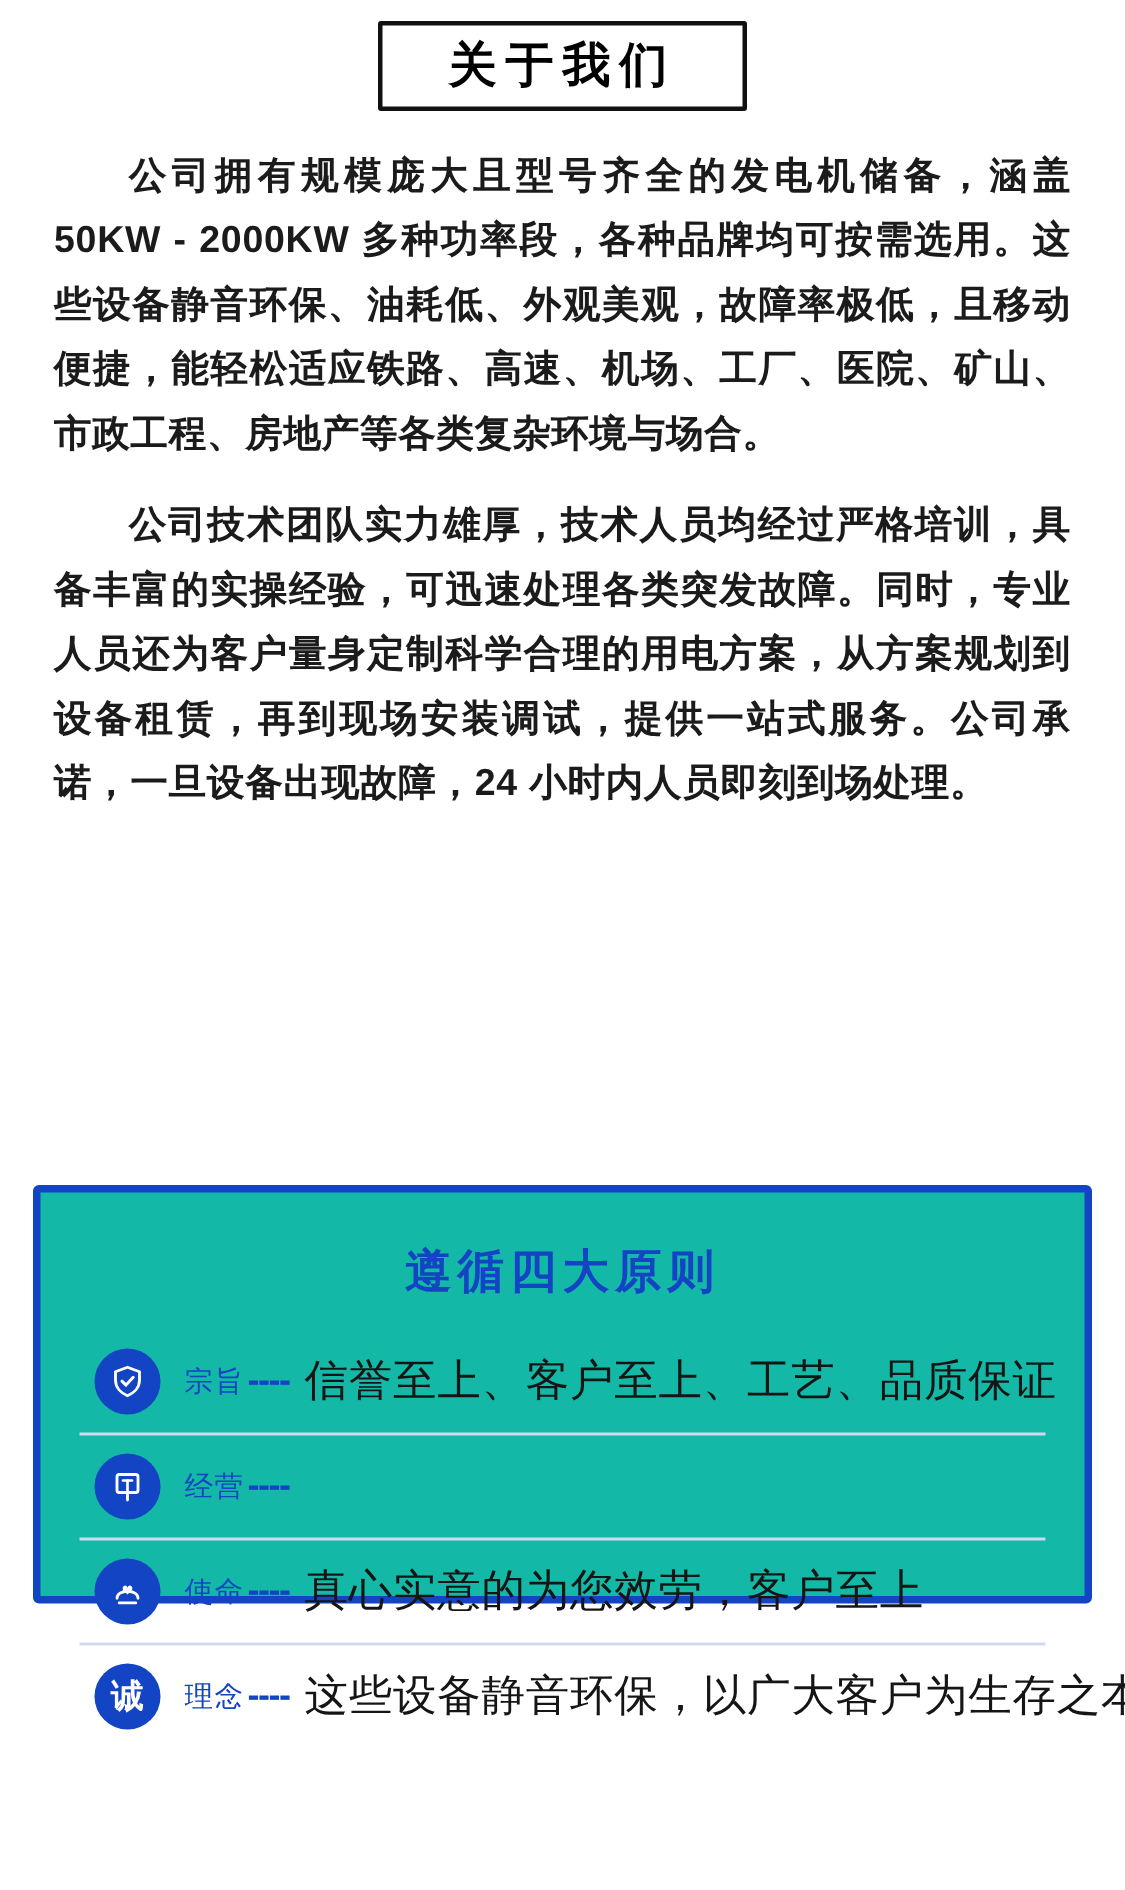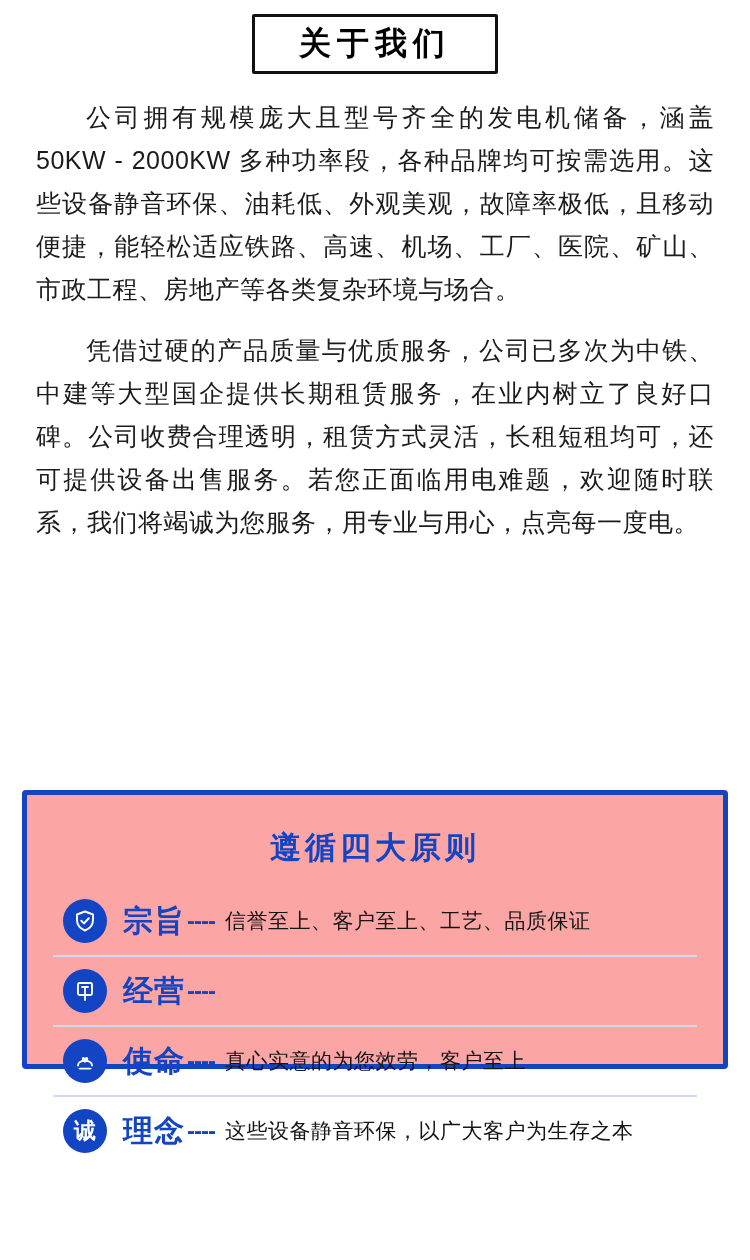--- a/index.html
+++ b/index.html
@@ -36,20 +36,21 @@
     font-size: 32px;
     font-weight: bold;
     letter-spacing: 6px;
     color: #000000;
     line-height: 1;
   }
 
   
   .body-text {
     padding: 22px 36px 0 36px;
+    font-weight: bold;
   }
   .para {
     font-size: 25px;
     line-height: 43px;
     color: #1b1b1b;
     text-align: justify;
     text-justify: inter-ideograph;
     margin: 0 0 18px 0;
     text-indent: 2em;
     letter-spacing: 0.5px;
@@ -59,21 +60,21 @@
   .principles {
     position: absolute;
     left: 22px;
     right: 22px;
     top: 790px;
     bottom: 14px;
     border: 5px solid #1344c4;
     border-radius: 4px;
     box-sizing: border-box;
     padding: 18px 26px 10px 26px;
-    background: #fca5a5;
+    background: #14b8a6;
   }
   .principles-title {
     text-align: center;
     color: #1344c4;
     font-size: 31px;
     font-weight: bold;
     letter-spacing: 4px;
     margin: 14px 0 18px 0;
   }
   .p-list {
@@ -104,54 +105,54 @@
     margin-right: 16px;
   }
   .p-icon svg { display: block; }
   .p-icon .glyph {
     font-size: 22px;
     font-weight: bold;
     line-height: 1;
   }
   .p-label {
     color: #1344c4;
-    font-size: 30px;
-    font-weight: bold;
+    font-size: 19px;
+    font-weight: normal;
     letter-spacing: 1px;
     white-space: nowrap;
   }
   .p-dash {
     color: #1344c4;
     font-size: 24px;
     font-weight: bold;
     letter-spacing: -1px;
     margin: 0 10px 0 2px;
     white-space: nowrap;
   }
   .p-desc {
     color: #151515;
-    font-size: 21px;
+    font-size: 29px;
     letter-spacing: 0.5px;
     white-space: nowrap;
   }
 </style>
 </head>
 <body>
 
 <div class="page">
 
   <div class="title-wrap">
     <div class="title-box">
       <div class="title-text">关于我们</div>
     </div>
   </div>
 
   <div class="body-text">
     <p class="para">公司拥有规模庞大且型号齐全的发电机储备，涵盖50KW - 2000KW 多种功率段，各种品牌均可按需选用。这些设备静音环保、油耗低、外观美观，故障率极低，且移动便捷，能轻松适应铁路、高速、机场、工厂、医院、矿山、市政工程、房地产等各类复杂环境与场合。</p>
-    <p class="para">凭借过硬的产品质量与优质服务，公司已多次为中铁、中建等大型国企提供长期租赁服务，在业内树立了良好口碑。公司收费合理透明，租赁方式灵活，长租短租均可，还可提供设备出售服务。若您正面临用电难题，欢迎随时联系，我们将竭诚为您服务，用专业与用心，点亮每一度电。</p>
+    <p class="para">公司技术团队实力雄厚，技术人员均经过严格培训，具备丰富的实操经验，可迅速处理各类突发故障。同时，专业人员还为客户量身定制科学合理的用电方案，从方案规划到设备租赁，再到现场安装调试，提供一站式服务。公司承诺，一旦设备出现故障，24 小时内人员即刻到场处理。</p>
   </div>
 
   <div class="principles">
     <div class="principles-title">遵循四大原则</div>
 
     <div class="p-list">
 
       <div class="p-row">
         <span class="p-icon">
           <svg width="24" height="24" viewBox="0 0 24 24" aria-hidden="true">

